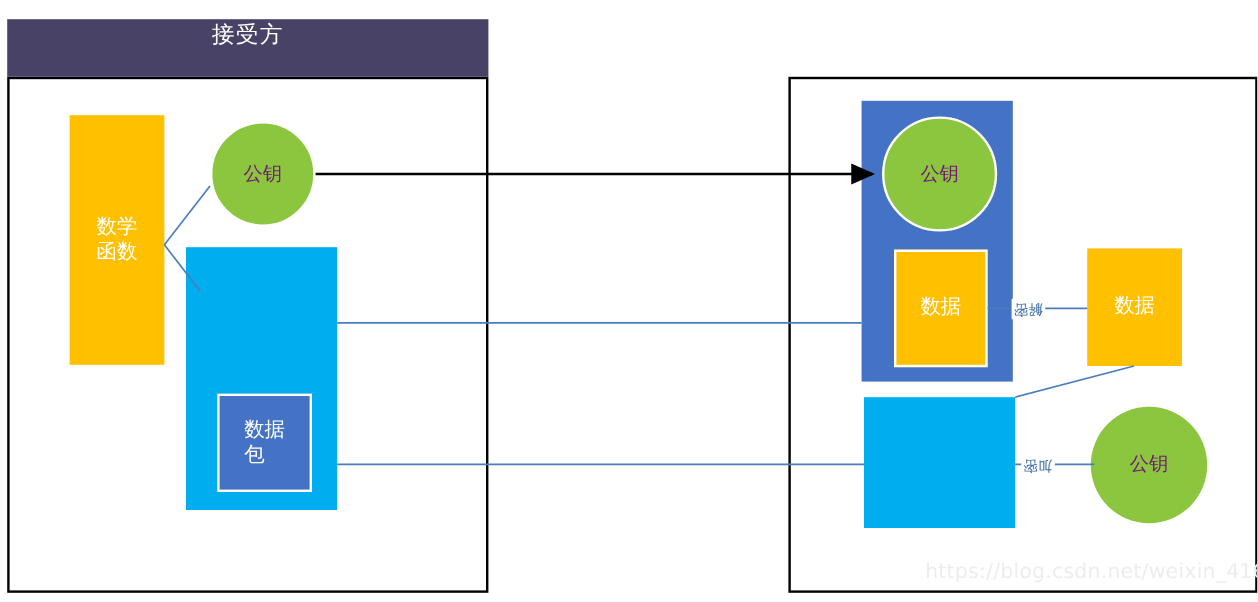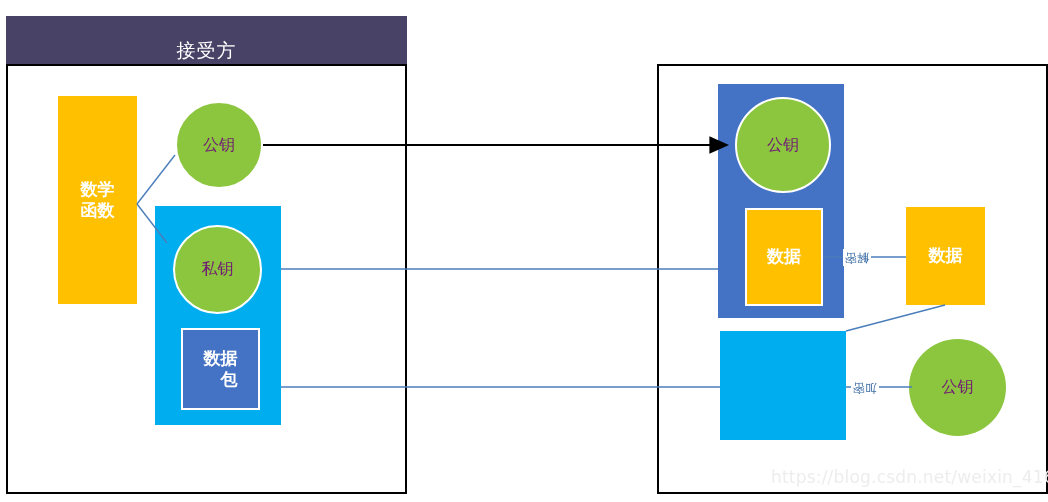--- a/index.html
+++ b/index.html
@@ -20,36 +20,35 @@
     box-sizing: border-box;
     border: 2px solid #000000;
     background: #ffffff;
   }
   .panel-header {
     position: absolute;
     box-sizing: border-box;
     background: #474266;
     color: #ffffff;
     display: flex;
-    align-items: flex-end;
+    align-items: flex-start;
     justify-content: center;
     font-size: 19px;
     letter-spacing: 1px;
   }
   .box {
     position: absolute;
     box-sizing: border-box;
     display: flex;
     align-items: center;
     justify-content: center;
-    text-align: right;
+    text-align: left;
     color: #ffffff;
     font-size: 17px;
     line-height: 1.25;
-    font-weight: bold;
   }
   .box-plain {
     border: none;
   }
   .box-outlined {
     border: 2px solid #ffffff;
   }
   .circle {
     position: absolute;
     box-sizing: border-box;
@@ -105,23 +104,20 @@
       <span class="stack2">函数</span>
     </span>
   </div>
 
   <div class="box box-plain" style="left:155px; top:206px; width:126px; height:219px; background:#00AEEF;"></div>
 
   <div class="circle" style="left:175px; top:101px; width:88px; height:88px;">
     <span>公钥</span>
   </div>
 
-  <div class="circle" style="left:173px; top:225px; width:89px; height:89px;">
-    <span>私钥</span>
-  </div>
 
   <div class="box box-outlined" style="left:181px; top:328px; width:79px; height:82px; background:#4472C4;">
     <span>
       <span class="stack2">数据</span>
       <span class="stack2">包</span>
     </span>
   </div>
 
   <div class="panel" style="left:657px; top:64px; width:391px; height:430px;"></div>
 

